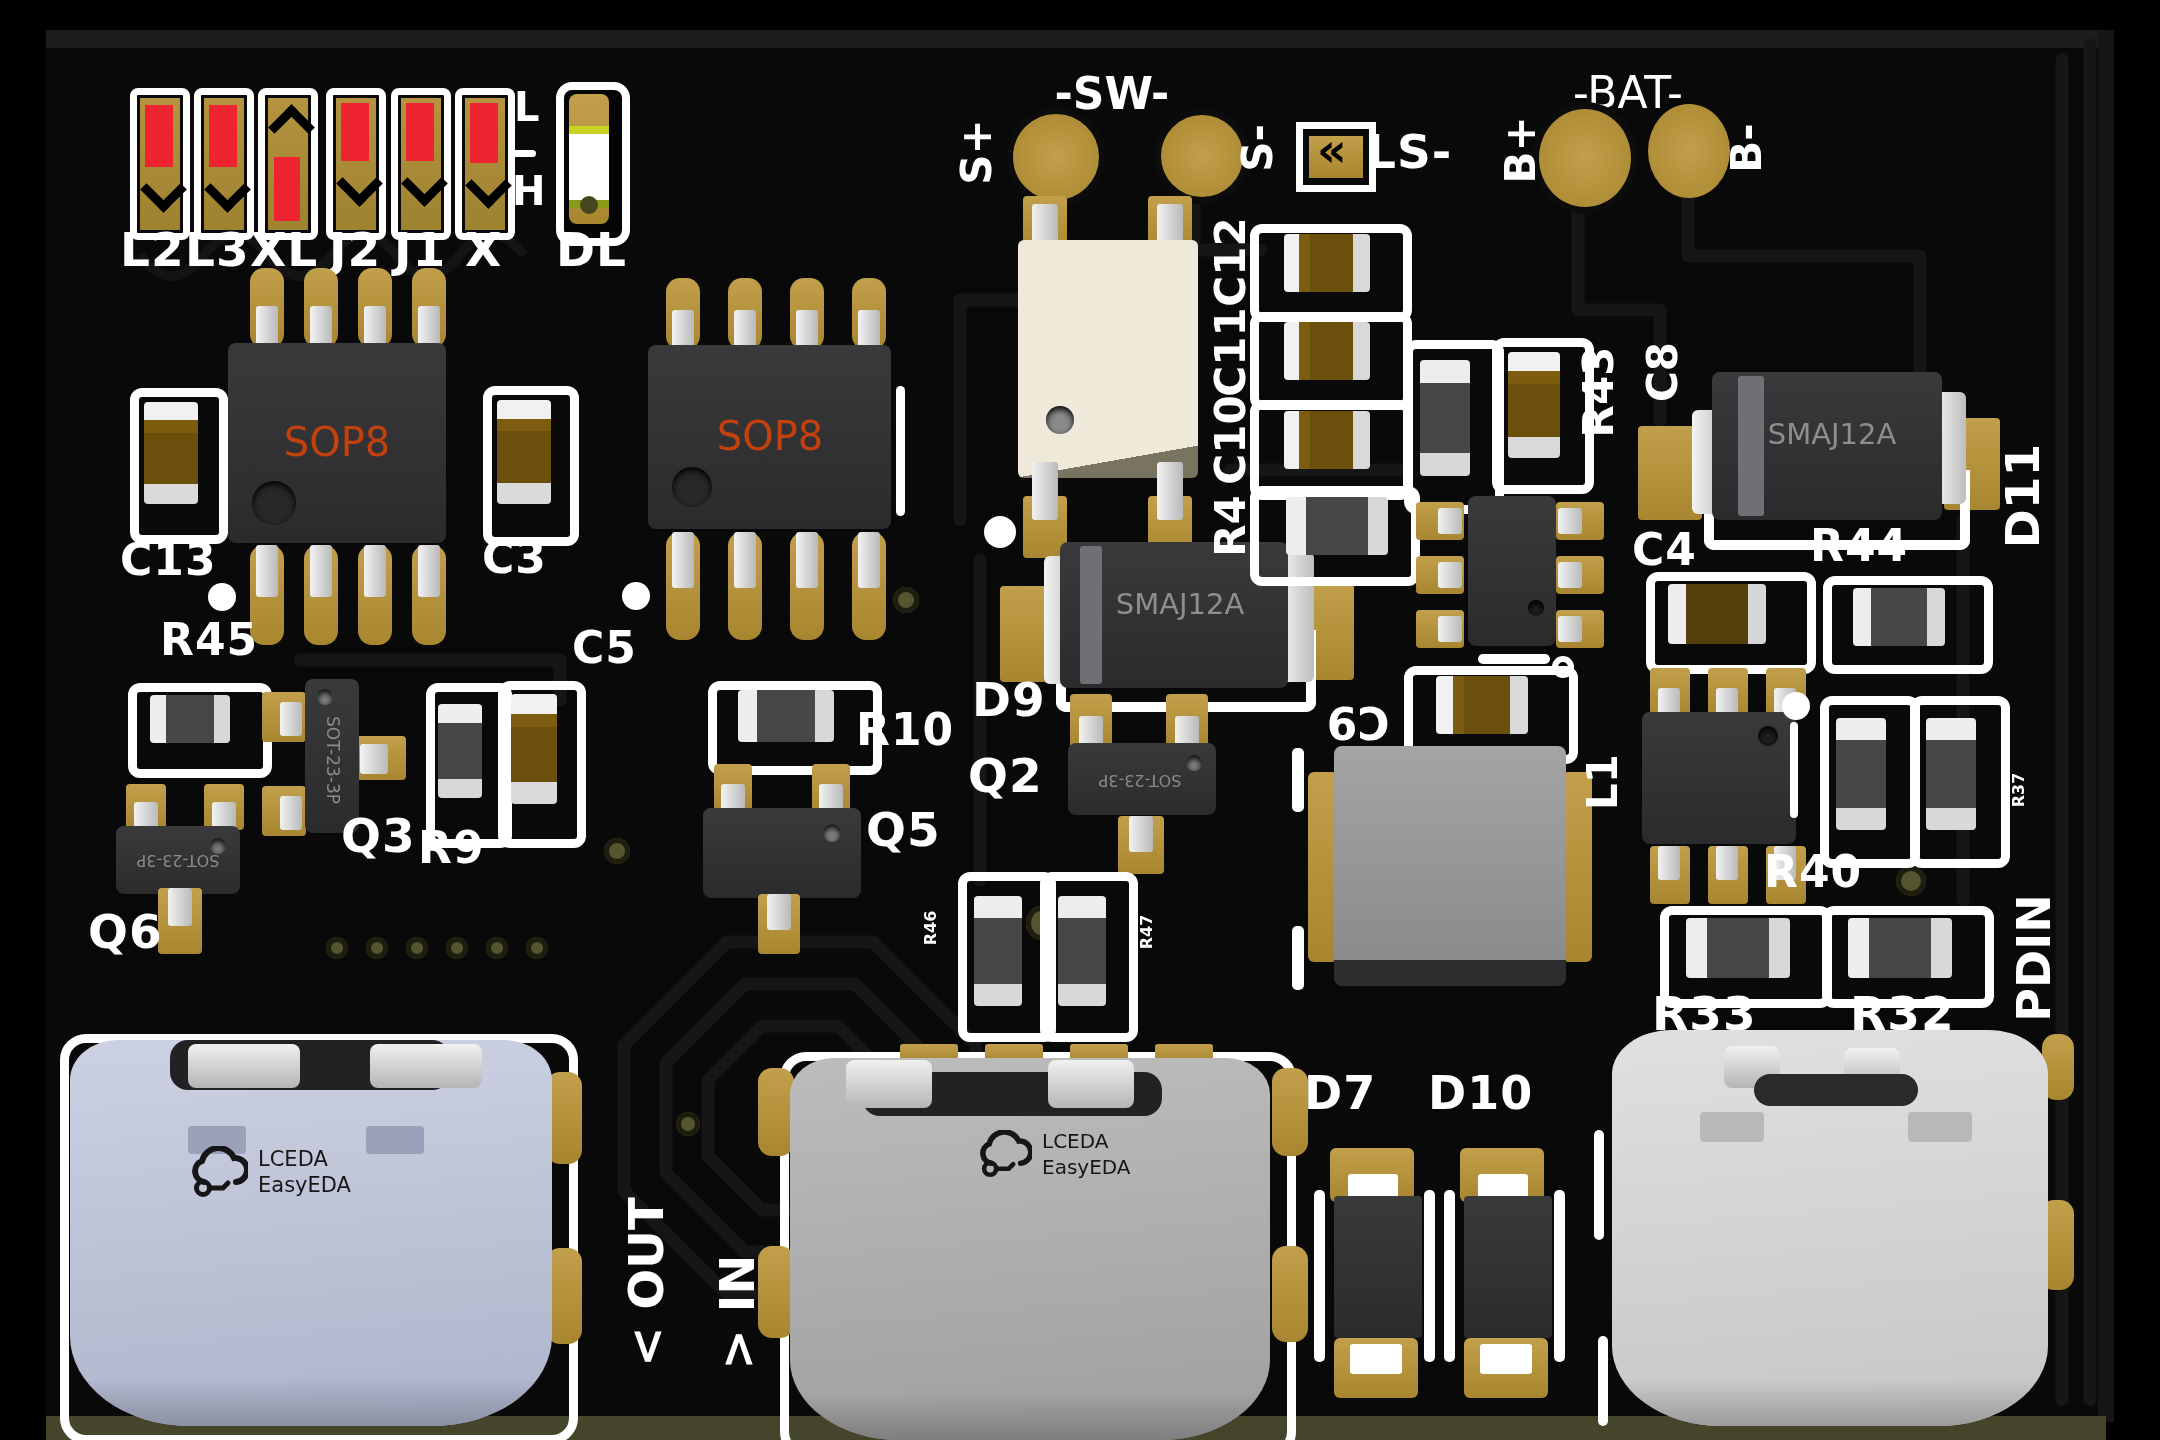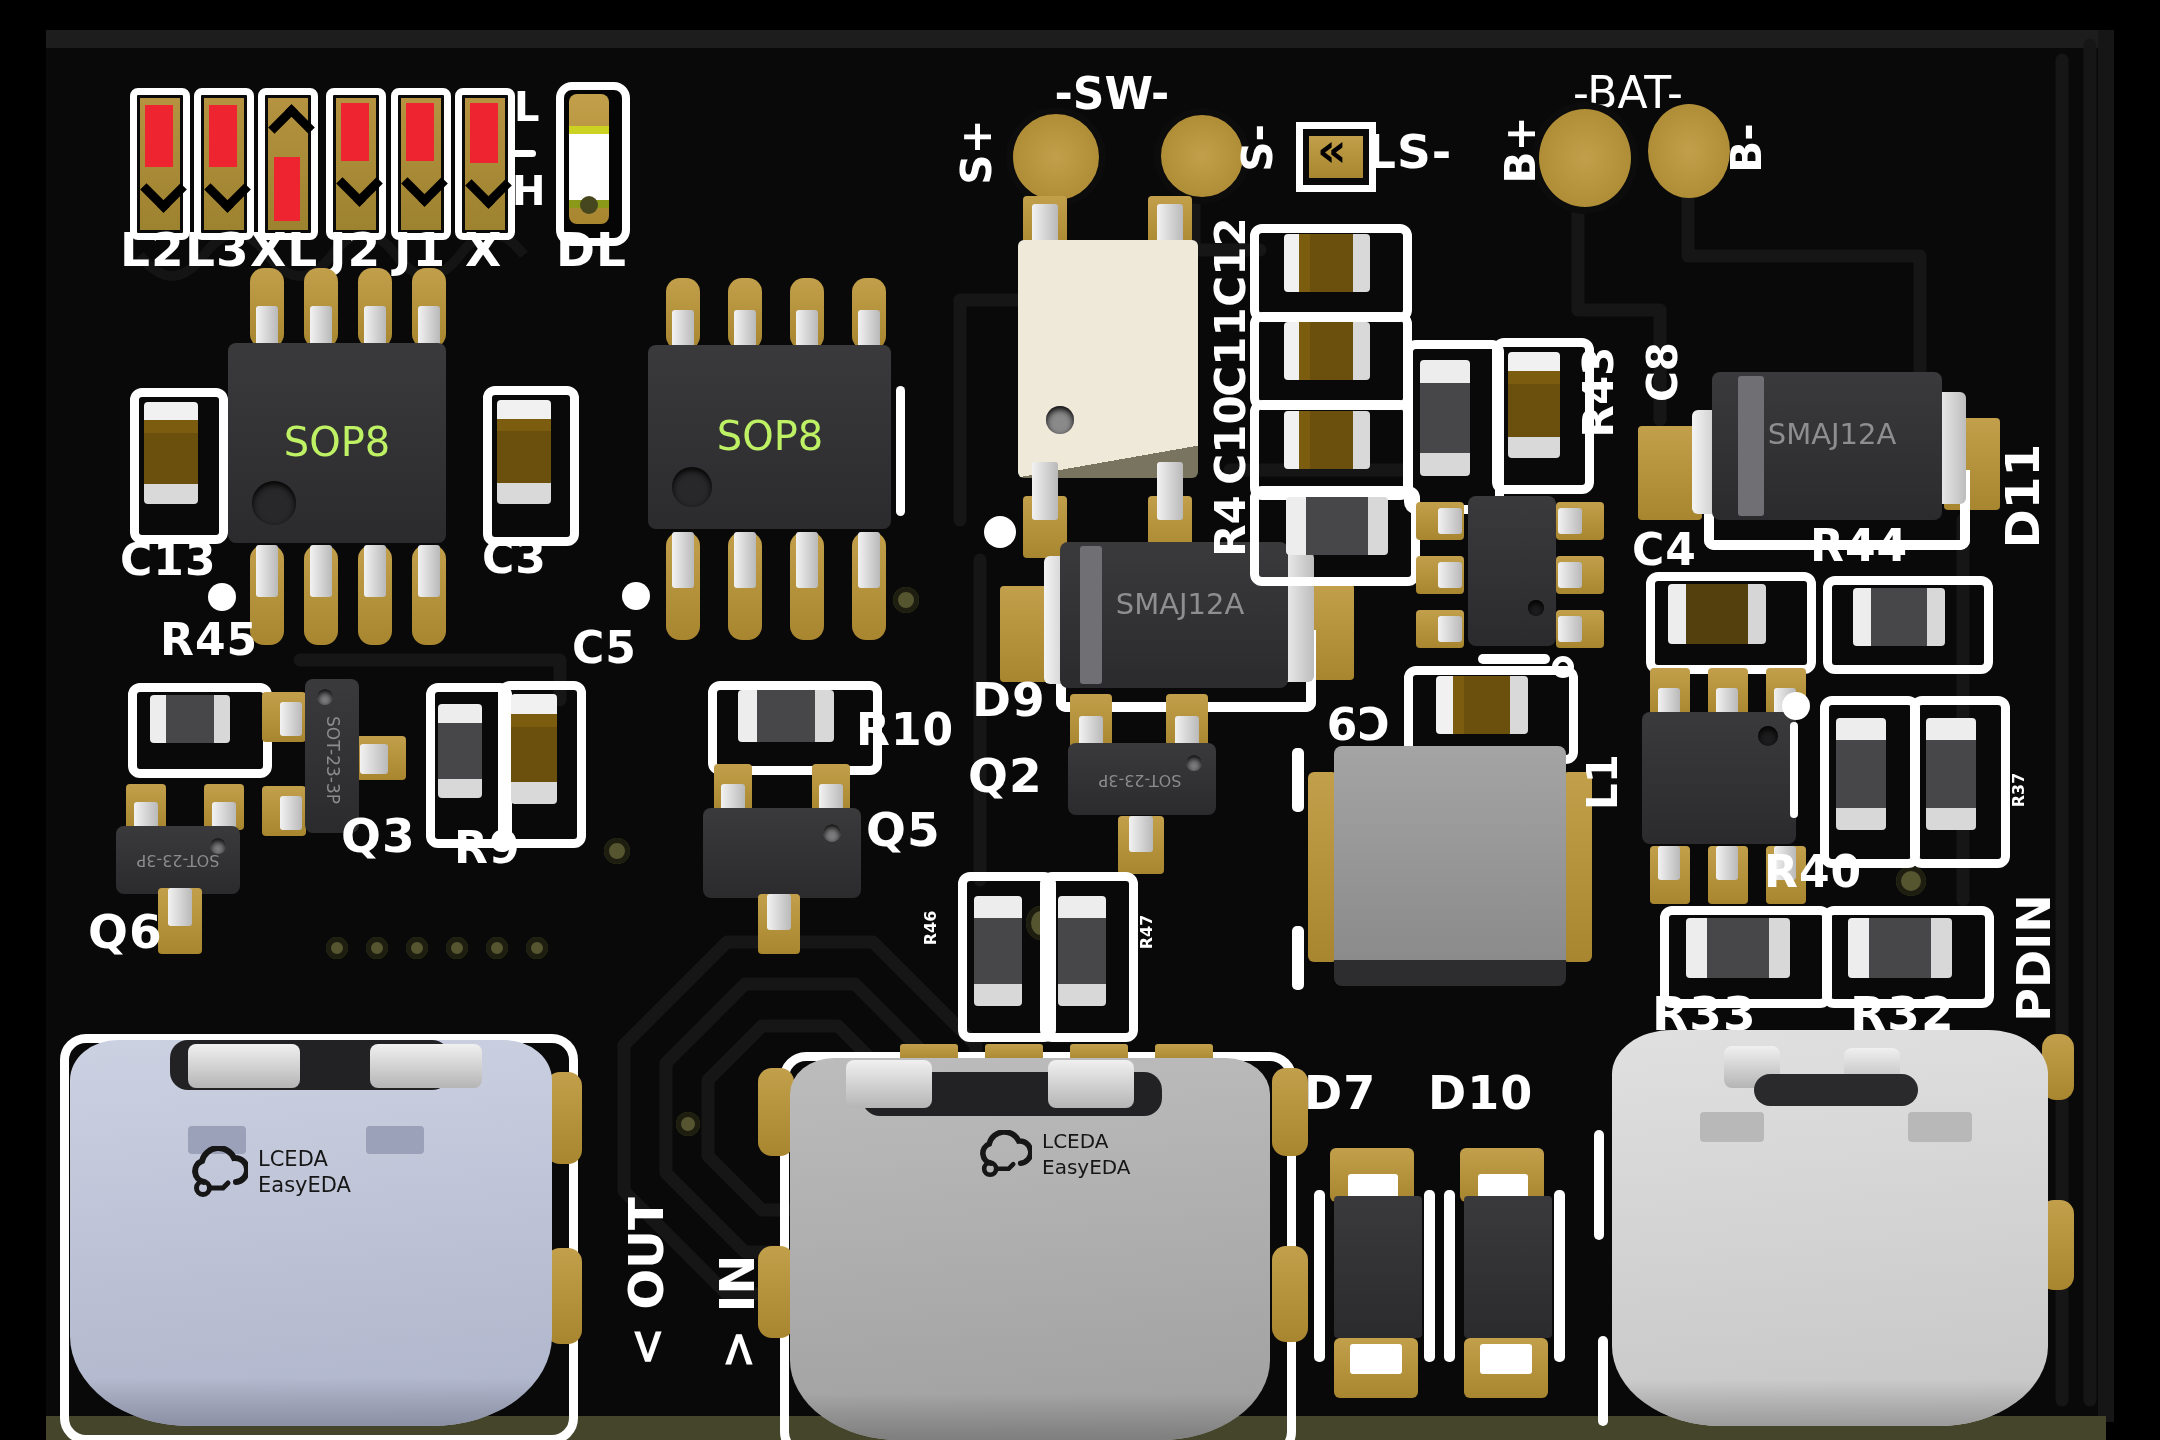--- a/index.html
+++ b/index.html
@@ -8,21 +8,21 @@
   .abs{position:absolute;}
   
   #board{position:absolute;left:46px;top:30px;width:2060px;height:1392px;background:#090909;}
   .edge{position:absolute;}
   
   .lab{position:absolute;color:#fff;font-weight:700;font-size:44px;white-space:nowrap;letter-spacing:1px;}
   .clab{position:absolute;color:#fff;font-weight:700;white-space:nowrap;transform:translate(-50%,-50%);}
   .vlab{position:absolute;color:#fff;font-weight:700;white-space:nowrap;transform:translate(-50%,-50%) rotate(-90deg);}
   .vlab90{position:absolute;white-space:nowrap;transform:translate(-50%,-50%) rotate(90deg);}
   .r180{position:absolute;white-space:nowrap;transform:translate(-50%,-50%) rotate(180deg);}
-  .mark{color:#bef264;font-weight:400;}
+  .mark{color:#c2410c;font-weight:400;}
   
   .gold{background:linear-gradient(#c2a04b,#a8862f);}
   .pin{position:absolute;background:linear-gradient(#c2a04b,#a8862f);border-radius:14px;}
   .lead{position:absolute;background:linear-gradient(90deg,#f2f2f2,#b9b9b9);border-radius:3px;}
   .brk{position:absolute;border:9px solid #fff;border-radius:12px;background:transparent;}
   .ubrk{position:absolute;border:10px solid #fff;border-top:none;border-radius:0 0 10px 10px;background:transparent;}
   .cap-v{position:absolute;border-radius:4px;background:linear-gradient(#f1f1f1 0 18%,#7c5d10 18% 30%,#6b4f0c 30% 80%,#d9d9d9 80%);}
   .cap-h{position:absolute;border-radius:4px;background:linear-gradient(90deg,#f1f1f1 0 18%,#7c5d10 18% 30%,#6b4f0c 30% 80%,#d9d9d9 80%);}
   .cap-h.dark{background:linear-gradient(90deg,#ededed 0 18%,#54400c 18% 82%,#d6d6d6 82%);}
   .res-v{position:absolute;border-radius:4px;background:linear-gradient(#ededed 0 20%,#47474a 20% 80%,#d8d8d8 80%);}
@@ -265,21 +265,21 @@
     <div class="dimple" style="left:94px;top:12px;width:16px;height:16px;background:#7e7e80;"></div>
   </div>
   <div class="r180 mark" style="left:178px;top:860px;font-size:16px;color:#8c8c8e;">SOT-23-3P</div>
   <div class="pin" style="left:158px;top:888px;width:44px;height:66px;border-radius:4px;">
       <div class="lead" style="left:10px;top:0px;width:24px;height:38px;"></div>
     </div>
   <div class="lab" style="left:88px;top:904px;font-size:47px;">Q6</div>
 
   <div class="brk" style="left:426px;top:683px;width:68px;height:147px;"></div>
   <div class="res-v" style="left:438px;top:704px;width:44px;height:94px;"></div>
-  <div class="lab" style="left:418px;top:822px;margin-left:36px;">R9</div>
+  <div class="lab" style="left:418px;top:822px;">R9</div>
   <div class="brk" style="left:498px;top:681px;width:70px;height:149px;"></div>
   <div class="cap-v" style="left:511px;top:694px;width:46px;height:110px;"></div>
   <div class="lab" style="left:572px;top:622px;">C5</div>
   <div class="dot-w" style="left:622px;top:582px;width:28px;height:28px;"></div>
 
   <div class="brk" style="left:708px;top:681px;width:156px;height:76px;"></div>
   <div class="res-h" style="left:738px;top:690px;width:96px;height:52px;"></div>
   <div class="lab" style="left:856px;top:704px;">R10</div>
   <div class="pin" style="left:714px;top:764px;width:38px;height:50px;border-radius:4px;">
       <div class="lead" style="left:7px;top:20px;width:24px;height:30px;"></div>

